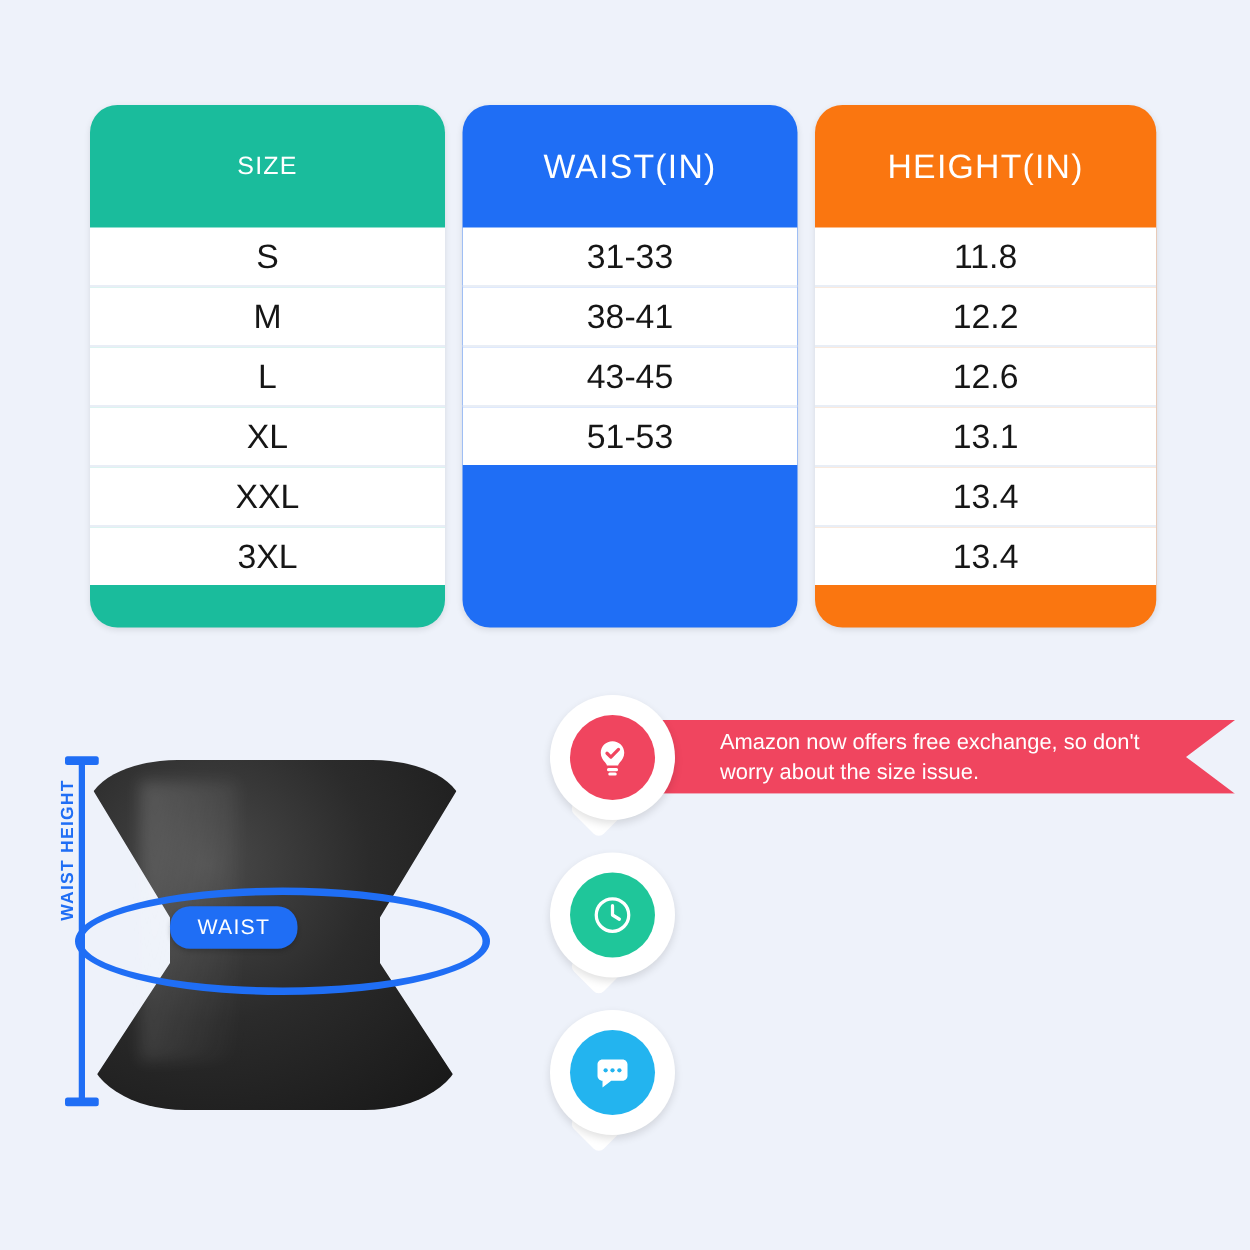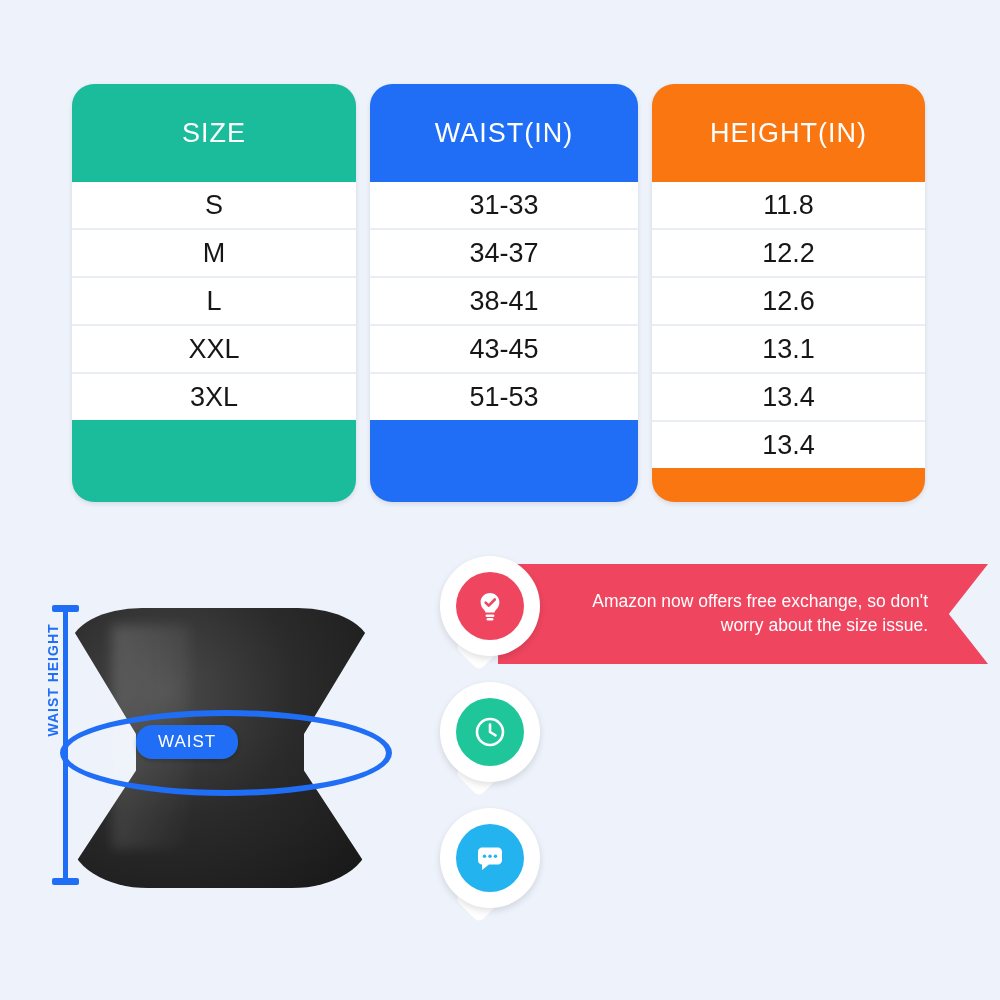--- a/index.html
+++ b/index.html
@@ -36,21 +36,21 @@
 
   .col-head {
     height: 98px;
     display: flex;
     align-items: center;
     justify-content: center;
     color: #ffffff;
     font-size: 27px;
     letter-spacing: 1px;
   }
-  .col.size .col-head { font-size: 27px; }
+  .col.size .col-head { font-size: 20px; }
   .cells {
     display: block;
   }
   .cell {
     background: #ffffff;
     height: 46px;
     display: flex;
     align-items: center;
     justify-content: center;
     font-size: 27px;
@@ -165,27 +165,26 @@
     width: 548px;
   }
   .note {
     position: relative;
     height: 108px;
     margin-bottom: 18px;
   }
   .ribbon {
     position: absolute;
     left: 58px;
-    top: 8px;
+    top: 20px;
     width: 490px;
-    height: 100px;
+    height: 59px;
     clip-path: polygon(0% 0%, 100% 0%, 92% 50%, 100% 100%, 0% 100%);
     display: flex;
     align-items: center;
-    text-align: right;
   }
   .note-1 .ribbon { background: #f0455f; }
   .note-2 .ribbon { background: #1fc69a; }
   .note-3 .ribbon { background: #23b4ef; }
   .note-text {
     margin-left: 78px;
     margin-right: 60px;
     color: #ffffff;
     font-size: 17.5px;
     line-height: 1.35;
@@ -232,31 +231,31 @@
 <body>
 
 <div id="size-table">
 
   <div class="col size">
     <div class="col-head">SIZE</div>
     <div class="cells">
       <div class="cell">S</div>
       <div class="cell">M</div>
       <div class="cell">L</div>
+      <div class="cell">XL</div>
       <div class="cell">XXL</div>
       <div class="cell">3XL</div>
     </div>
     <div class="col-foot"></div>
   </div>
 
   <div class="col waist">
     <div class="col-head">WAIST(IN)</div>
     <div class="cells">
       <div class="cell">31-33</div>
-      <div class="cell">34-37</div>
       <div class="cell">38-41</div>
       <div class="cell">43-45</div>
       <div class="cell">51-53</div>
     </div>
     <div class="col-foot"></div>
   </div>
 
   <div class="col height">
     <div class="col-head">HEIGHT(IN)</div>
     <div class="cells">

